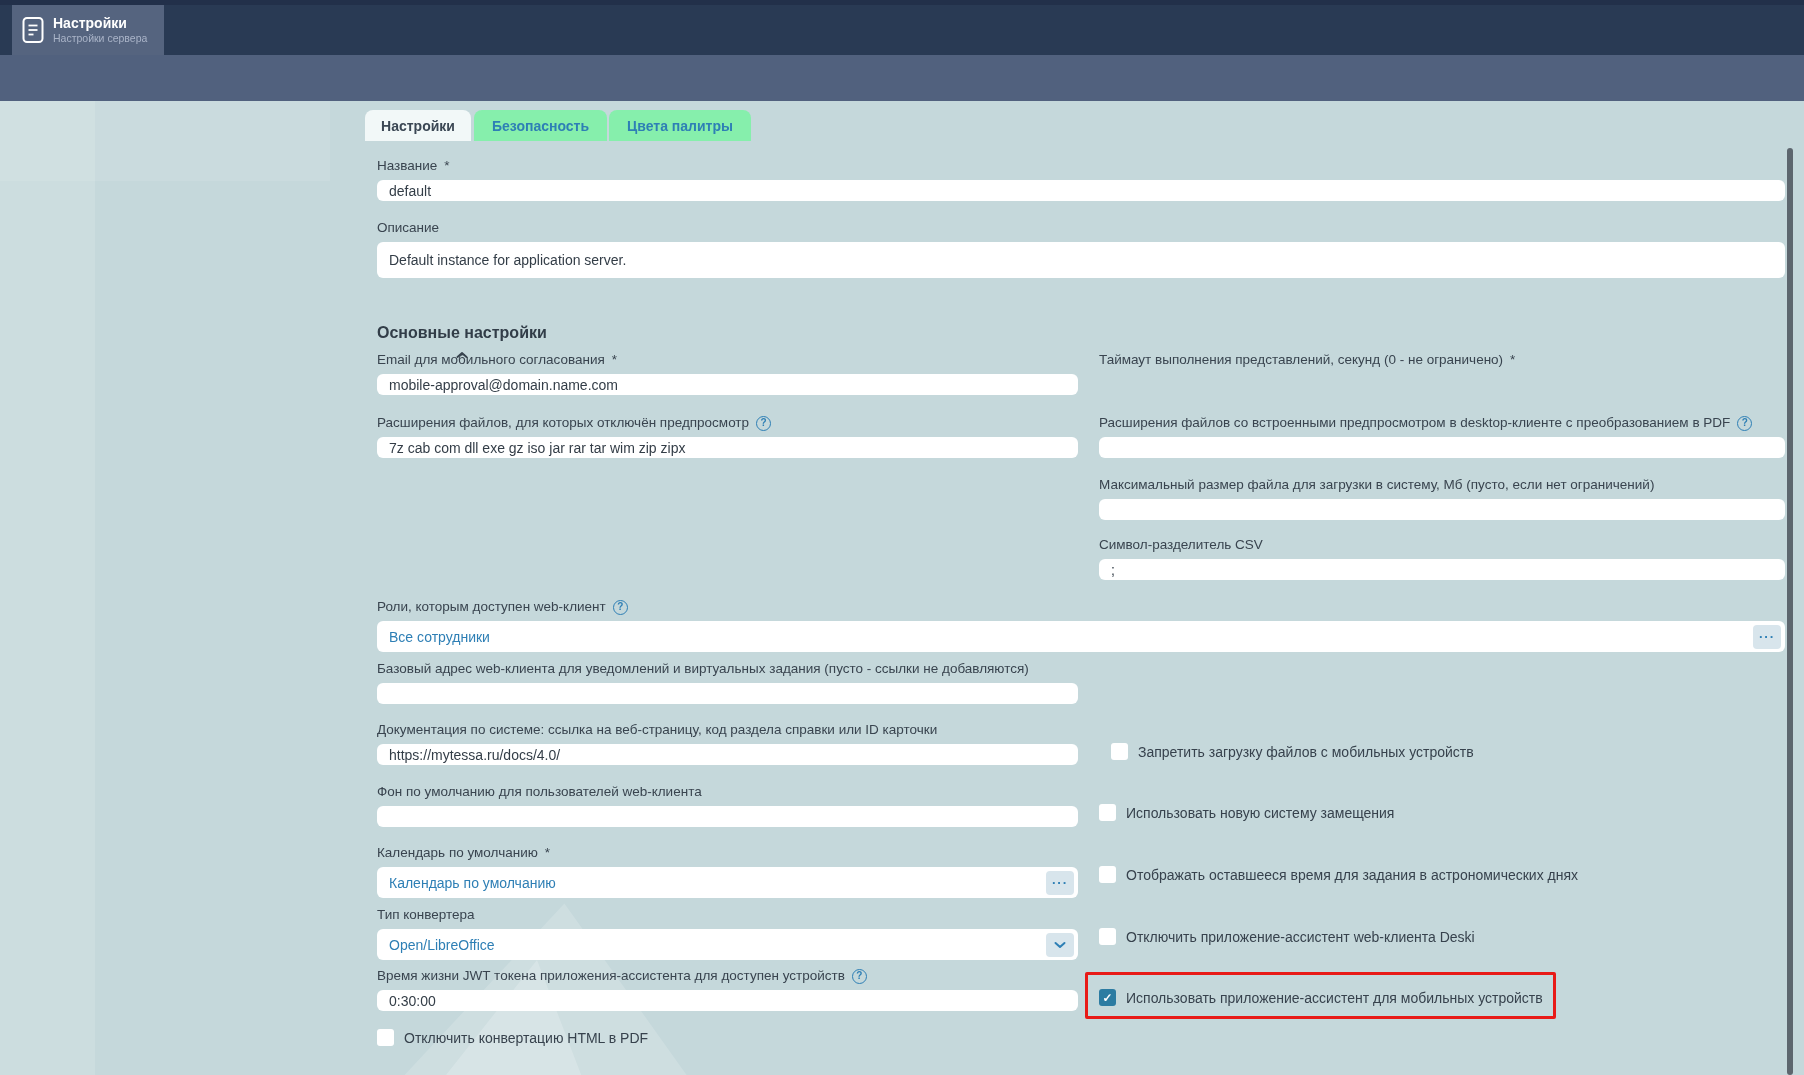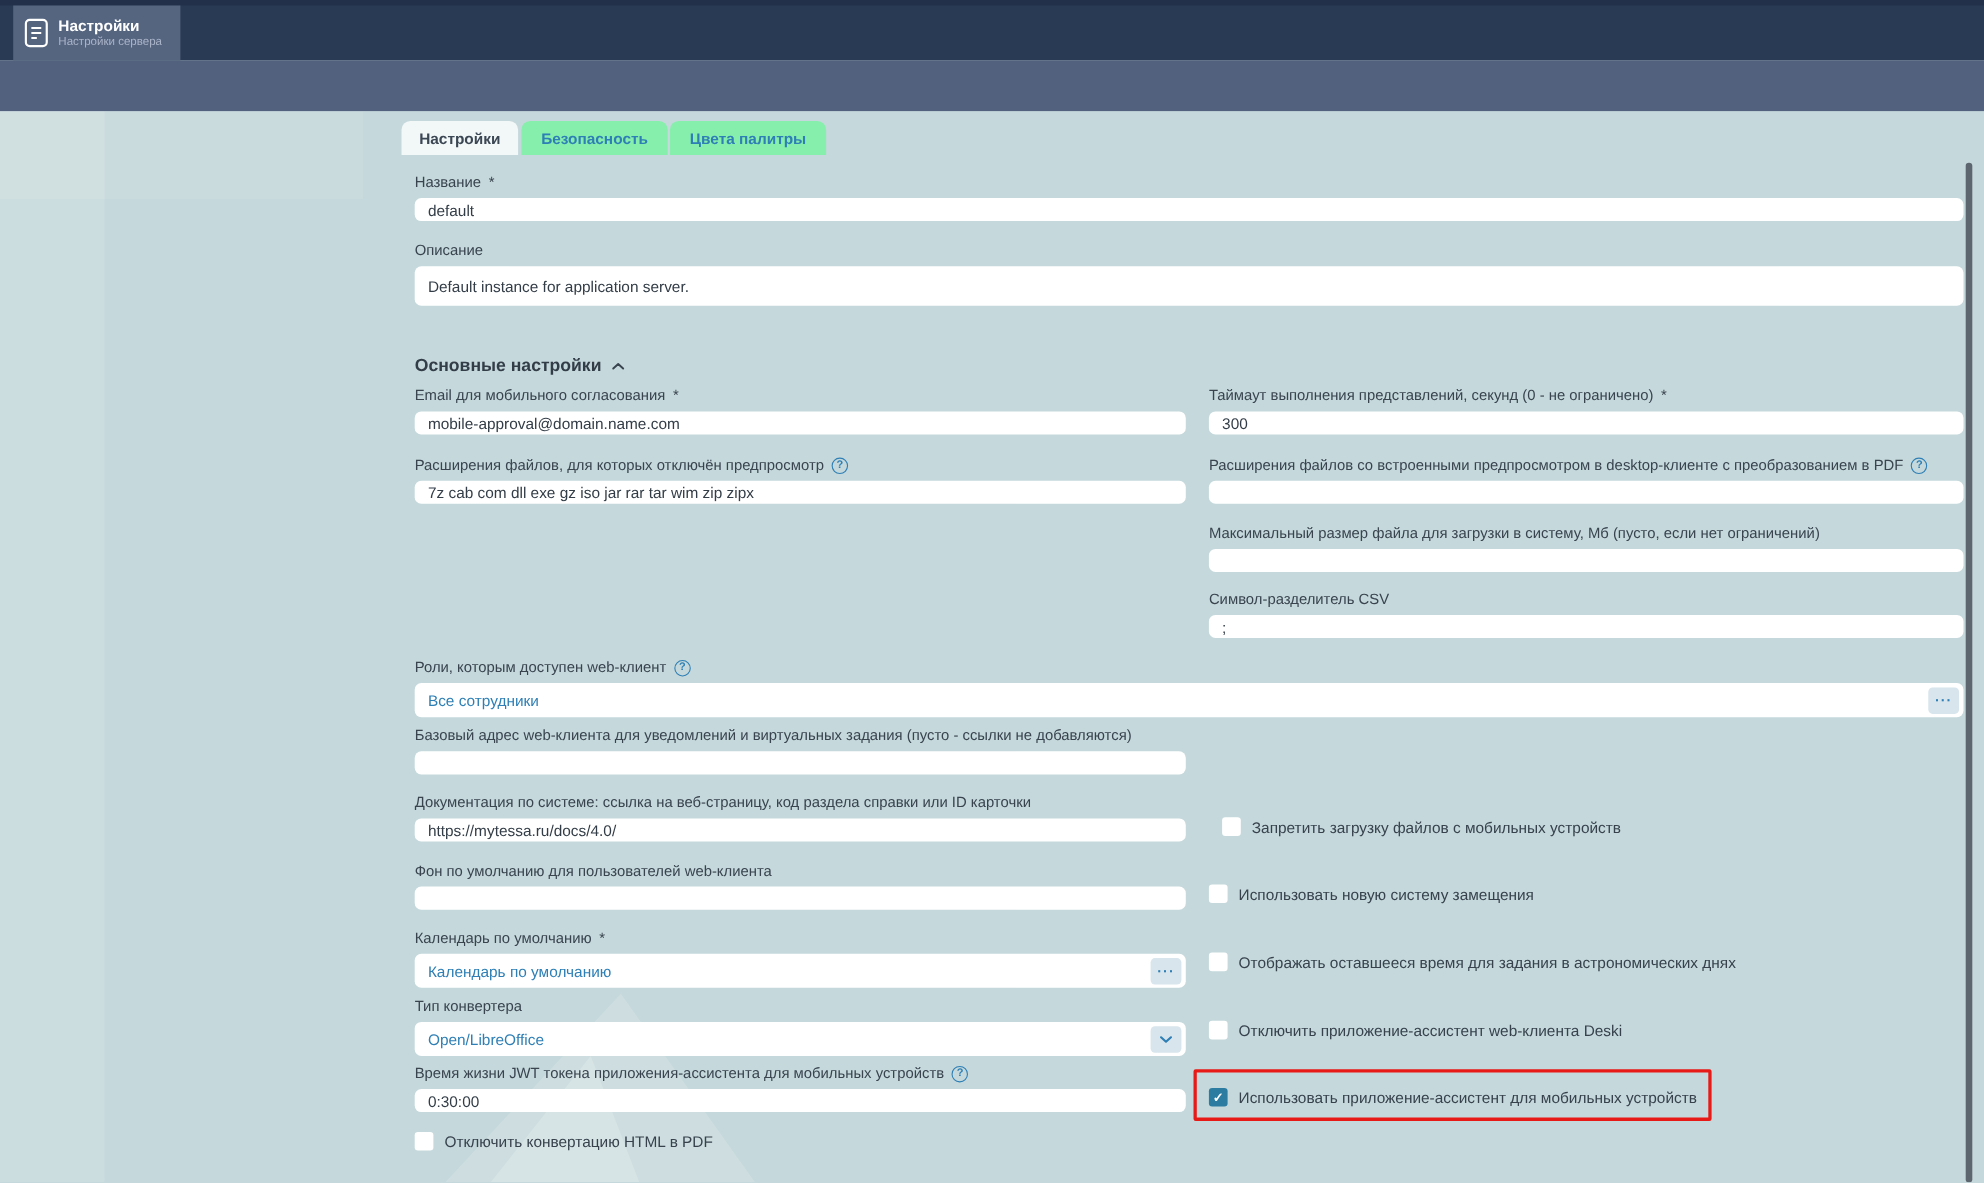--- a/index.html
+++ b/index.html
@@ -39,21 +39,21 @@
          font-size:14px; color:#333d47; }
   .inp.tall { height:36px; }
   .linkfield { position:relative; width:100%; height:31px; border-radius:6px; background:#ffffff;
                display:flex; align-items:center; padding:0 40px 0 12px;
                font-size:14px; color:#2e7fb5; cursor:pointer; }
   .mini-btn { position:absolute; right:4px; top:50%; transform:translateY(-50%);
               width:28px; height:24px; background:#d8e5ec; border-radius:4px;
               color:#2e7fb5; font-size:13px; font-weight:700; letter-spacing:1px;
               display:flex; align-items:center; justify-content:center; cursor:pointer; }
   .section-hdr { position:absolute; left:377px; top:324px; display:flex; align-items:center; gap:9px;
-                 font-size:16px; font-weight:700; color:#323d48; cursor:pointer; }
+                 font-size:16px; font-weight:700; color:#323d48; cursor:pointer;flex-direction:column; }
 
   
   .cbrow { position:absolute; display:flex; align-items:center; gap:10px;
            font-size:14px; color:#37424d; white-space:nowrap; cursor:pointer; }
   .cb { width:17px; height:17px; background:#ffffff; border-radius:3px; flex:none;
         display:flex; align-items:center; justify-content:center; }
   .cb.checked { background:#2c7ca2; color:#ffffff; font-size:12px; font-weight:700; }
 
   
   .red-rect { position:absolute; left:1085px; top:972px; width:471px; height:47px;
@@ -125,21 +125,20 @@
       <span>Email для мобильного согласования</span>
       <span class="req">*</span>
     </div>
     <input class="inp" value="mobile-approval@domain.name.com" style="">
   </div>
   <div class="fld" style="left:1099px;top:352px;width:686px;">
     <div class="lbl">
       <span>Таймаут выполнения представлений, секунд (0 - не ограничено)</span>
       <span class="req">*</span>
     </div>
-    <input class="inp" value="300" style="">
   </div>
 
   <div class="fld" style="left:377px;top:415px;width:701px;">
     <div class="lbl">
       <span>Расширения файлов, для которых отключён предпросмотр</span>
       <span class="help">?</span>
     </div>
     <input class="inp" value="7z cab com dll exe gz iso jar rar tar wim zip zipx" style="">
   </div>
   <div class="fld" style="left:1099px;top:415px;width:686px;">
@@ -232,21 +231,21 @@
       </span>
     </div>
   </div>
   <div class="cbrow" style="left:1099px;top:928px;">
     <span class="cb"></span>
     <span>Отключить приложение-ассистент web-клиента Deski</span>
   </div>
 
   <div class="fld" style="left:377px;top:968px;width:701px;">
     <div class="lbl">
-      <span>Время жизни JWT токена приложения-ассистента для мобильных устройств</span>
+      <span>Время жизни JWT токена приложения-ассистента для доступен устройств</span>
       <span class="help">?</span>
     </div>
     <input class="inp" value="0:30:00" style="">
   </div>
   <div class="cbrow" style="left:1099px;top:989px;">
     <span class="cb checked">✓</span>
     <span>Использовать приложение-ассистент для мобильных устройств</span>
   </div>
   <div class="red-rect"></div>
 

